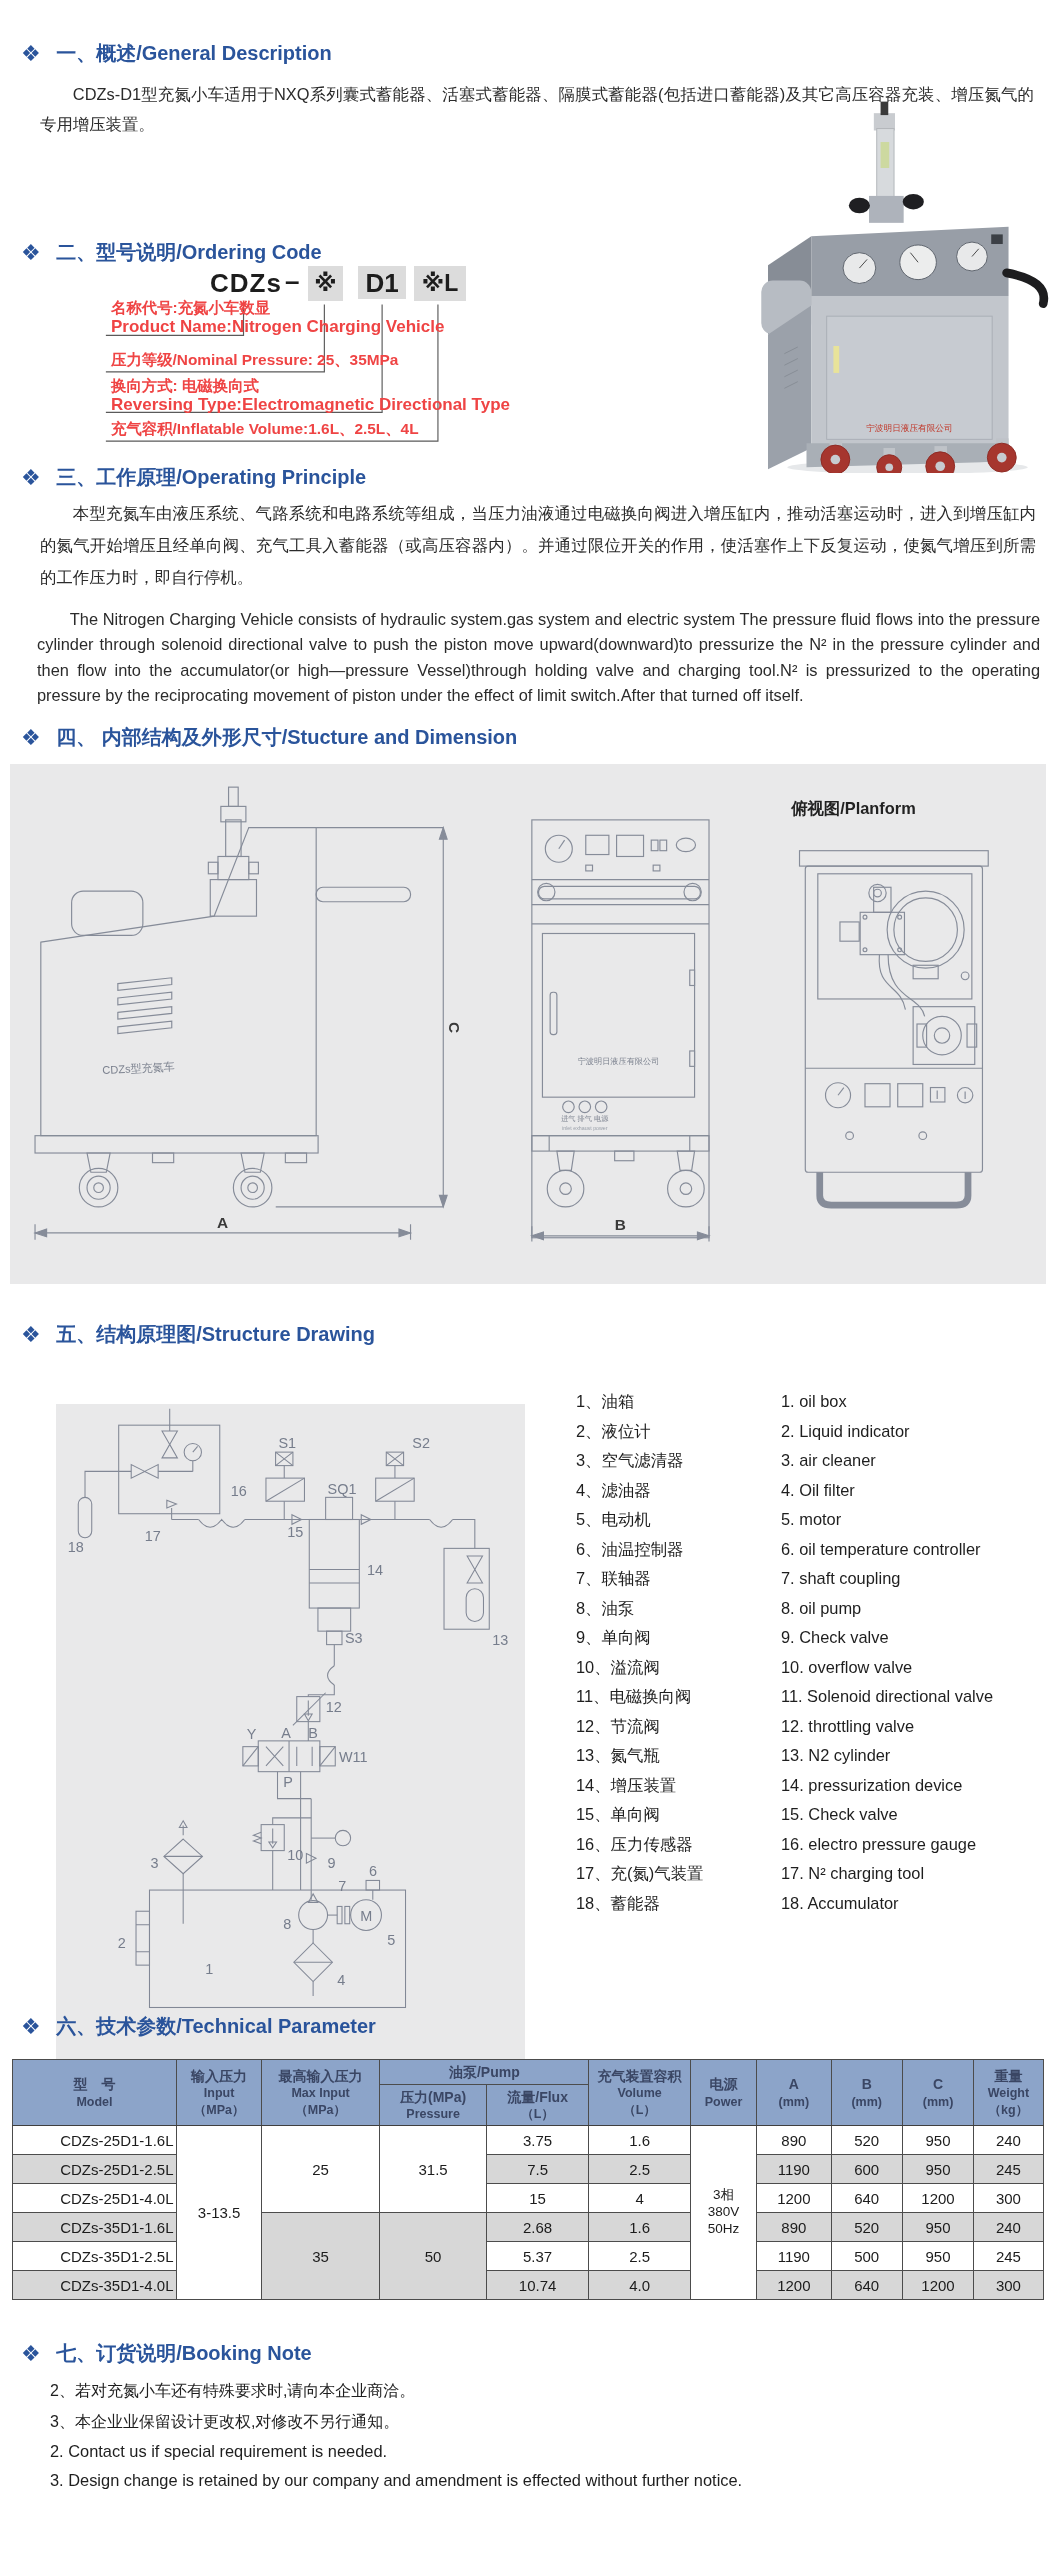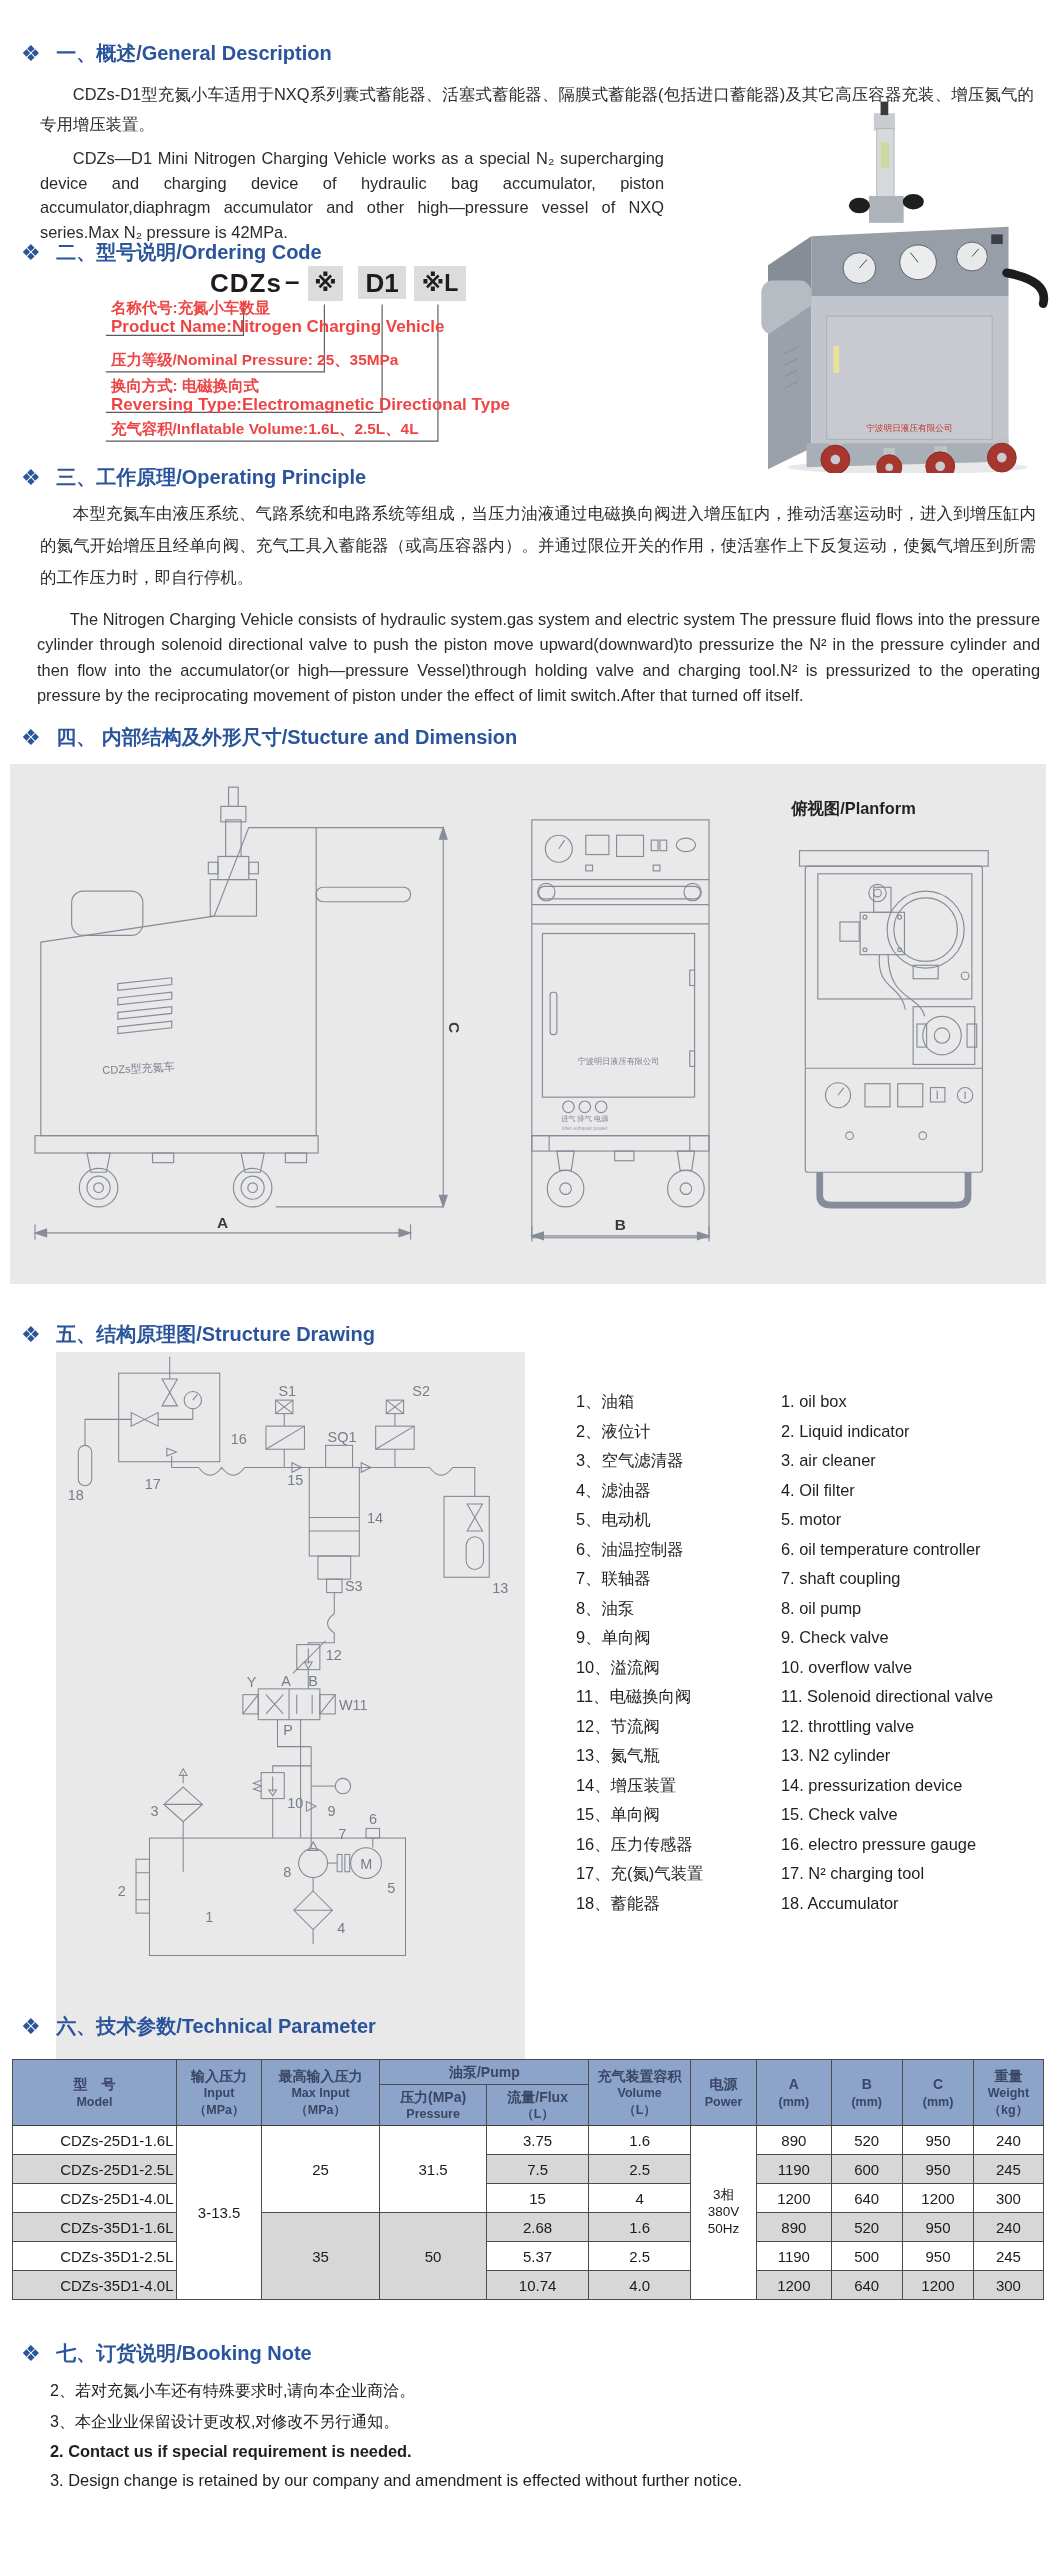--- a/index.html
+++ b/index.html
@@ -46,21 +46,20 @@
 </head>
 <body>
 
 <div class="page">
 
   <div class="sec-head" style="top:40px;">
     <span class="diamond">❖</span>
     <span>一、概述/General Description</span>
   </div>
   <div class="para cnp indent" style="top:79px;left:40px;width:994px;">CDZs-D1型充氮小车适用于NXQ系列囊式蓄能器、活塞式蓄能器、隔膜式蓄能器(包括进口蓄能器)及其它高压容器充装、增压氮气的专用增压装置。</div>
-  <div class="para enp indent" style="top:146px;left:40px;width:624px;">CDZs—D1 Mini Nitrogen Charging Vehicle works as a special N₂ supercharging device and charging device of hydraulic bag accumulator, piston accumulator,diaphragm accumulator and other high—pressure vessel of NXQ series.Max N₂ pressure is 42MPa.</div>
 
   <svg style="position:absolute;left:715px;top:92px;" width="335" height="381" viewBox="0 0 348 396">
     <ellipse cx="200" cy="390" rx="125" ry="7" fill="#e6e8ea"></ellipse>
 
     <g>
       <rect x="165" y="22" width="22" height="18" fill="#c9ccd0"></rect>
       <rect x="172" y="10" width="8" height="14" fill="#3a3a3a"></rect>
       <rect x="168" y="38" width="18" height="74" fill="#d7dadd" stroke="#b2b5b9"></rect>
       <rect x="172" y="52" width="9" height="27" fill="#cdd9a0"></rect>
       <rect x="160" y="108" width="36" height="28" fill="#aeb3bb"></rect>
@@ -283,21 +282,21 @@
     <text x="628" y="484" class="dimlabel" font-weight="bold">B</text>
     <text x="456" y="268" class="dimlabel" font-weight="bold" transform="rotate(90 456 268)">C</text>
   </svg>
   </div>
 
   <div class="sec-head" style="top:1321px;">
     <span class="diamond">❖</span>
     <span>五、结构原理图/Structure Drawing</span>
   </div>
 
-  <div class="gbox" style="left:56px;top:1352px;width:469px;height:760px;">
+  <div class="gbox" style="left:56px;top:1404px;width:469px;height:760px;">
   <svg width="469" height="616" viewBox="0 0 487 640">
     <g fill="none" stroke="#828896" stroke-width="1.1">
 
       <rect x="65" y="22" width="105" height="92"></rect>
       <path d="M118,5 V28"></path>
       <polygon points="110,28 126,28 118,42"></polygon>
           <polygon points="110,56 126,56 118,42"></polygon>
       <circle cx="142" cy="50" r="9"></circle>
           <line x1="142" y1="50" x2="147" y2="44"></line>
       <path d="M142,59 V70"></path>
@@ -616,18 +615,18 @@
     </tbody>
   </table>
 
   <div class="sec-head" style="top:2340px;">
     <span class="diamond">❖</span>
     <span>七、订货说明/Booking Note</span>
   </div>
   <div class="notes" style="left:50px;top:2375px;width:975px;">
     <div class="cnn">2、若对充氮小车还有特殊要求时,请向本企业商洽。</div>
     <div class="cnn">3、本企业业保留设计更改权,对修改不另行通知。</div>
-    <div class="enn" style="font-size:16.4px;font-weight:bold;">2. Contact us if special requirement is needed.</div>
+    <div class="enn" style="font-size:16.4px;">2. Contact us if special requirement is needed.</div>
     <div class="enn" style="font-size:16.4px;">3. Design change is retained by our company and amendment is effected without further notice.</div>
   </div>
 
 </div>
 
 
 </body></html>

